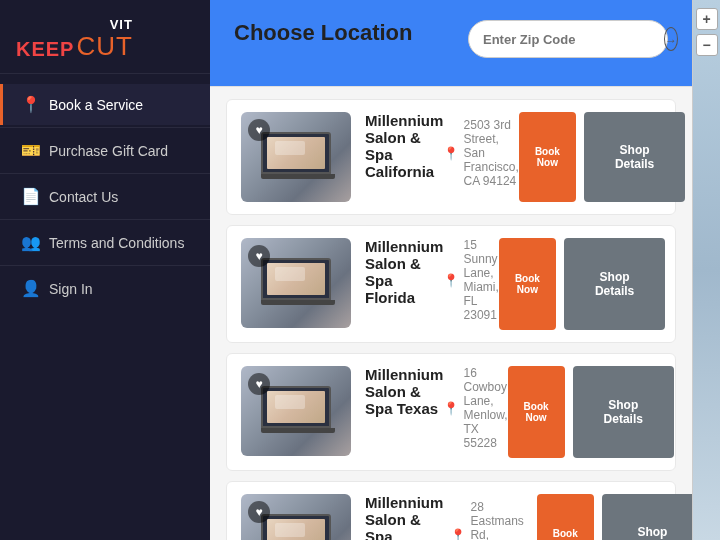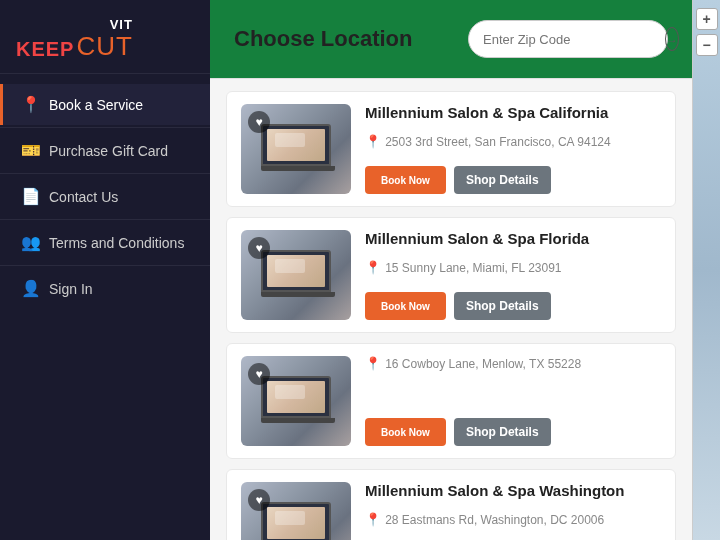--- a/index.html
+++ b/index.html
@@ -55,24 +55,24 @@
       flex: 1;
       display: flex;
       flex-direction: column;
       height: 540px;
       overflow: hidden;
       background: #f5f5f5;
     }
 
     #header {
       display: flex;
-      align-items: center;
+      align-items: flex-start;
       justify-content: space-between;
-      padding: 20px 24px 20px 24px;
-      background: #15803d;
+      padding: 20px 24px 28px 24px;
+      background: #3b82f6;
       border-bottom: 1px solid #e0e0e0;
     }
     #page-title {
       font-size: 22px;
       font-weight: 700;
       color: #222;
     }
     #zip-search {
       display: flex;
       align-items: center;
@@ -82,20 +82,21 @@
       background: white;
       width: 200px;
     }
     #zip-input {
       border: none;
       outline: none;
       font-size: 13px;
       color: #999;
       flex: 1;
       background: transparent;
+      font-weight: bold;
     }
     .zip-arrow {
       width: 24px; height: 24px;
       border: 1.5px solid #555;
       border-radius: 50%;
       display: flex; align-items: center; justify-content: center;
       color: #555;
       font-size: 12px;
       margin-left: 6px;
       cursor: pointer;
@@ -187,21 +188,21 @@
       display: flex; align-items: center; justify-content: center;
       color: white;
       font-size: 12px;
       z-index: 2;
     }
 
     .card-info {
       flex: 1;
       padding-left: 14px;
       display: flex;
-      flex-direction: column;
+      flex-direction: row;
       justify-content: space-between;
     }
     .card-name {
       font-size: 15px;
       font-weight: 700;
       color: #222;
       margin-bottom: 4px;
     }
     .card-address {
       font-size: 12px;
@@ -227,21 +228,21 @@
       padding: 7px 16px;
       font-size: 10px;
       font-weight: 600;
       cursor: pointer;
     }
     .btn-shop {
       background: #6c757d;
       color: white;
       border: none;
       border-radius: 4px;
-      padding: 7px 12px;
+      padding: 7px 31px;
       font-size: 12px;
       font-weight: 600;
       cursor: pointer;
     }
 
     
     #map-strip {
       width: 28px;
       background: linear-gradient(180deg, #b8cfe0 0%, #a0b8cc 50%, #c8d8e4 100%);
       display: flex;
@@ -373,20 +374,21 @@
         <div class="card-image-inner">
           <div class="laptop-mockup">
             <div class="laptop-screen">
               <div class="laptop-screen-inner"></div>
             </div>
             <div class="laptop-base"></div>
           </div>
         </div>
       </div>
       <div class="card-info">
+        <div class="card-name">Millennium Salon &amp; Spa Texas</div>
         <div class="card-address">
           <span class="location-dot">📍</span>
           <span>16 Cowboy Lane, Menlow, TX 55228</span>
         </div>
         <div class="card-actions">
           <button class="btn-book">Book Now</button>
           <button class="btn-shop">Shop Details</button>
         </div>
       </div>
     </div>

